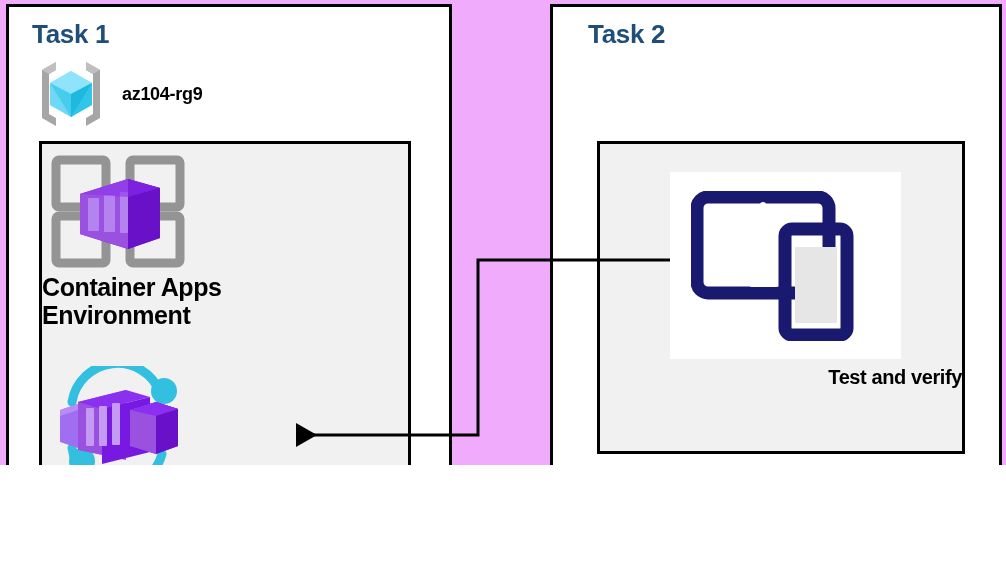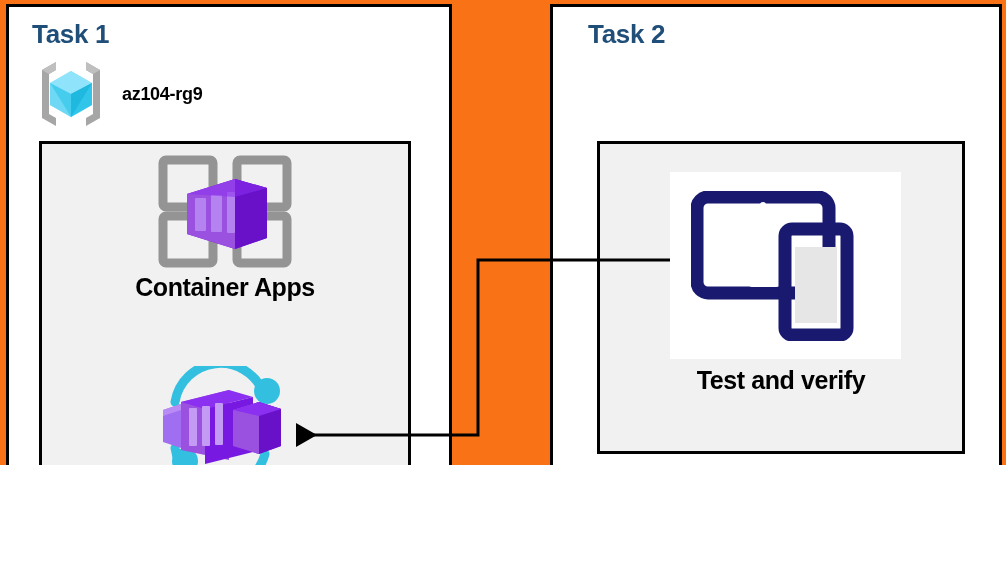--- a/index.html
+++ b/index.html
@@ -8,21 +8,21 @@
     background: #ffffff;
   }
   body {
     font-family: "Liberation Sans", sans-serif;
     -webkit-font-smoothing: antialiased;
   }
   #canvas {
     position: relative;
     width: 1006px;
     height: 465px;
-    background: #f97316;
+    background: #f0abfc;
     overflow: hidden;
   }
 
   
   .task-box {
     position: absolute;
     border: 3px solid #000000;
     background: #ffffff;
     box-sizing: border-box;
   }
@@ -64,21 +64,20 @@
     background: #f1f1f1;
     box-sizing: border-box;
   }
   #task1-inner { left: 39px;  top: 141px; width: 372px; height: 416px; }
   #task2-inner { left: 597px; top: 141px; width: 368px; height: 313px; }
 
   
   .res-item {
     position: absolute;
     width: 100%;
-    text-align: center;
   }
   #cae-item { top: 10px; }
   #capp-item { top: 222px; }
 
   .res-icon-wrap {
     display: block;
     margin: 0 auto;
     line-height: 0;
   }
   .res-caption {
@@ -100,22 +99,22 @@
     background: #ffffff;
     line-height: 0;
     display: flex;
     align-items: center;
     justify-content: center;
   }
   #tv-caption {
     position: absolute;
     top: 222px;
     width: 100%;
-    text-align: center;
-    font-size: 25px;
+    text-align: right;
+    font-size: 20px;
     font-weight: bold;
     color: #000000;
     letter-spacing: -0.4px;
   }
 
   
   #connector {
     position: absolute;
     left: 0;
     top: 0;
@@ -173,20 +172,21 @@
           <g fill="#b583f0">
             <rect x="46" y="44" width="11" height="33" rx="1"></rect>
             <rect x="62" y="41" width="11" height="37" rx="1"></rect>
             <rect x="78" y="38" width="8" height="41" rx="1"></rect>
           </g>
           <path d="M38 40 L86 25 L118 34 L86 43 Z" fill="#8b2ff0" opacity="0.55"></path>
         </svg>
       </span>
       <div class="res-caption">
         <div>Container Apps</div>
+        <div>Environment</div>
       </div>
     </div>
 
     <div id="capp-item" class="res-item">
       <span class="res-icon-wrap">
         <svg width="160" height="118" viewBox="0 0 160 118" xmlns="http://www.w3.org/2000/svg">
 
           <path d="M118 26 A46 46 0 0 0 30 36" fill="none" stroke="#32bfe0" stroke-width="9" stroke-linecap="round"></path>
           <path d="M30 82 A46 46 0 0 0 120 88" fill="none" stroke="#32bfe0" stroke-width="9" stroke-linecap="round"></path>
           <circle cx="122" cy="25" r="13" fill="#32bfe0"></circle>

